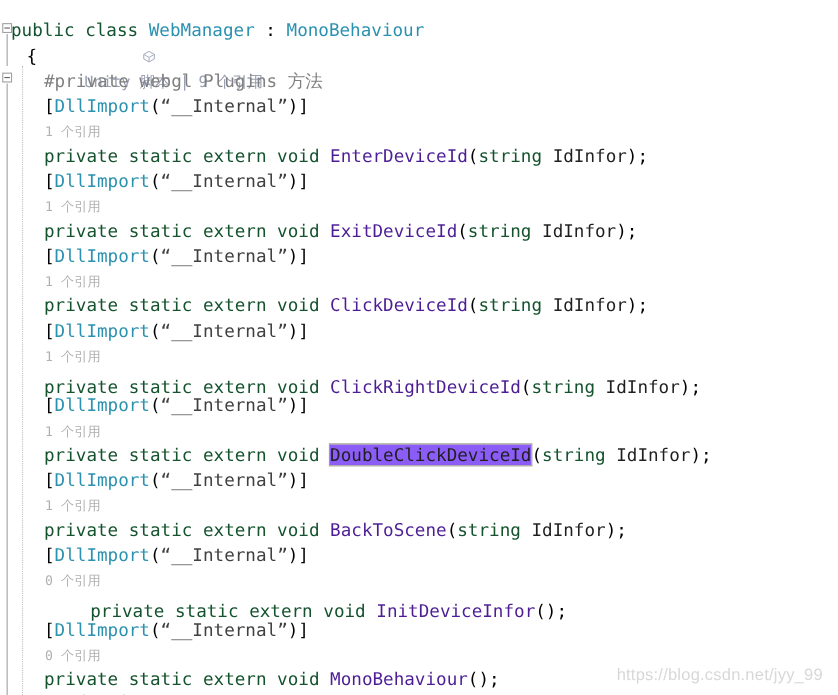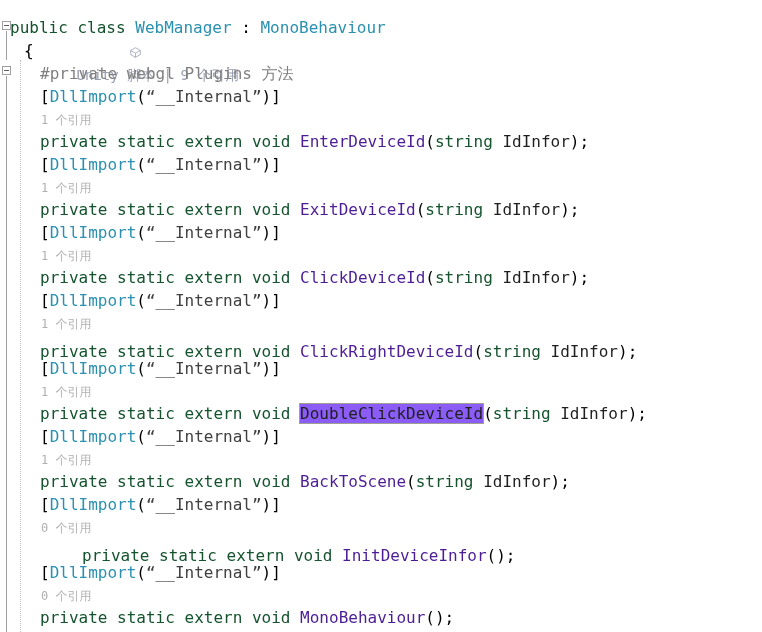--- a/index.html
+++ b/index.html
@@ -189,14 +189,15 @@
     <div class="line" style="top:544px; left:40px;margin-left:42px;"><span class="kw">private static extern void </span><span class="method">InitDeviceInfor</span><span class="punc">()</span><span class="punc">;</span></div>
 
     <div class="line" style="top:561px; left:40px;"><span class="punc">[</span><span class="type">DllImport</span><span class="punc">(</span><span class="str">“__Internal”</span><span class="punc">)</span><span class="punc">]</span></div>
     <div class="line codelens" style="top:585px; left:41px;">0 个引用</div>
     <div class="line" style="top:606px; left:40px;"><span class="kw">private static extern void </span><span class="method">MonoBehaviour</span><span class="punc">()</span><span class="punc">;</span></div>
 
     <div class="line preproc clipped" style="top:627px; left:40px;">#endregion</div>
 
   </div>
 
+  <div class="watermark">https://blog.csdn.net/jyy_99</div>
 
 </div>
 
 </body></html>

